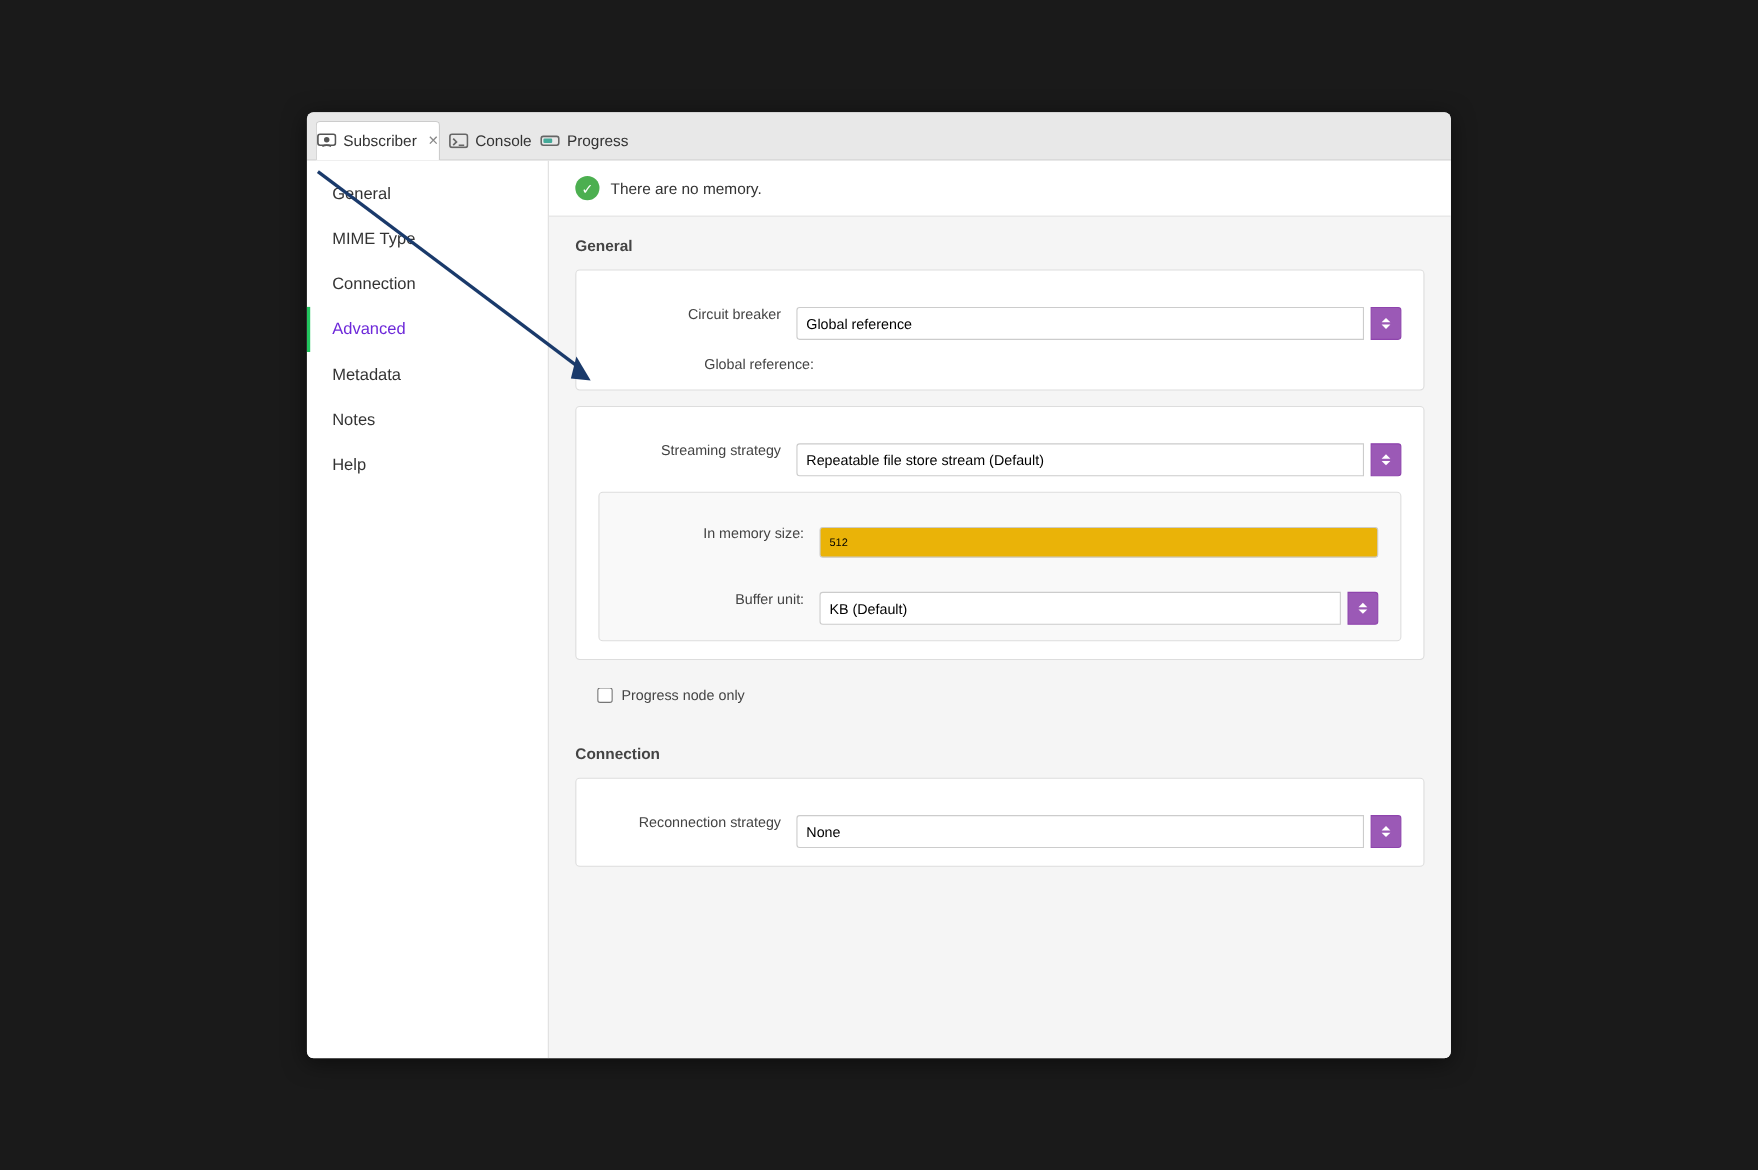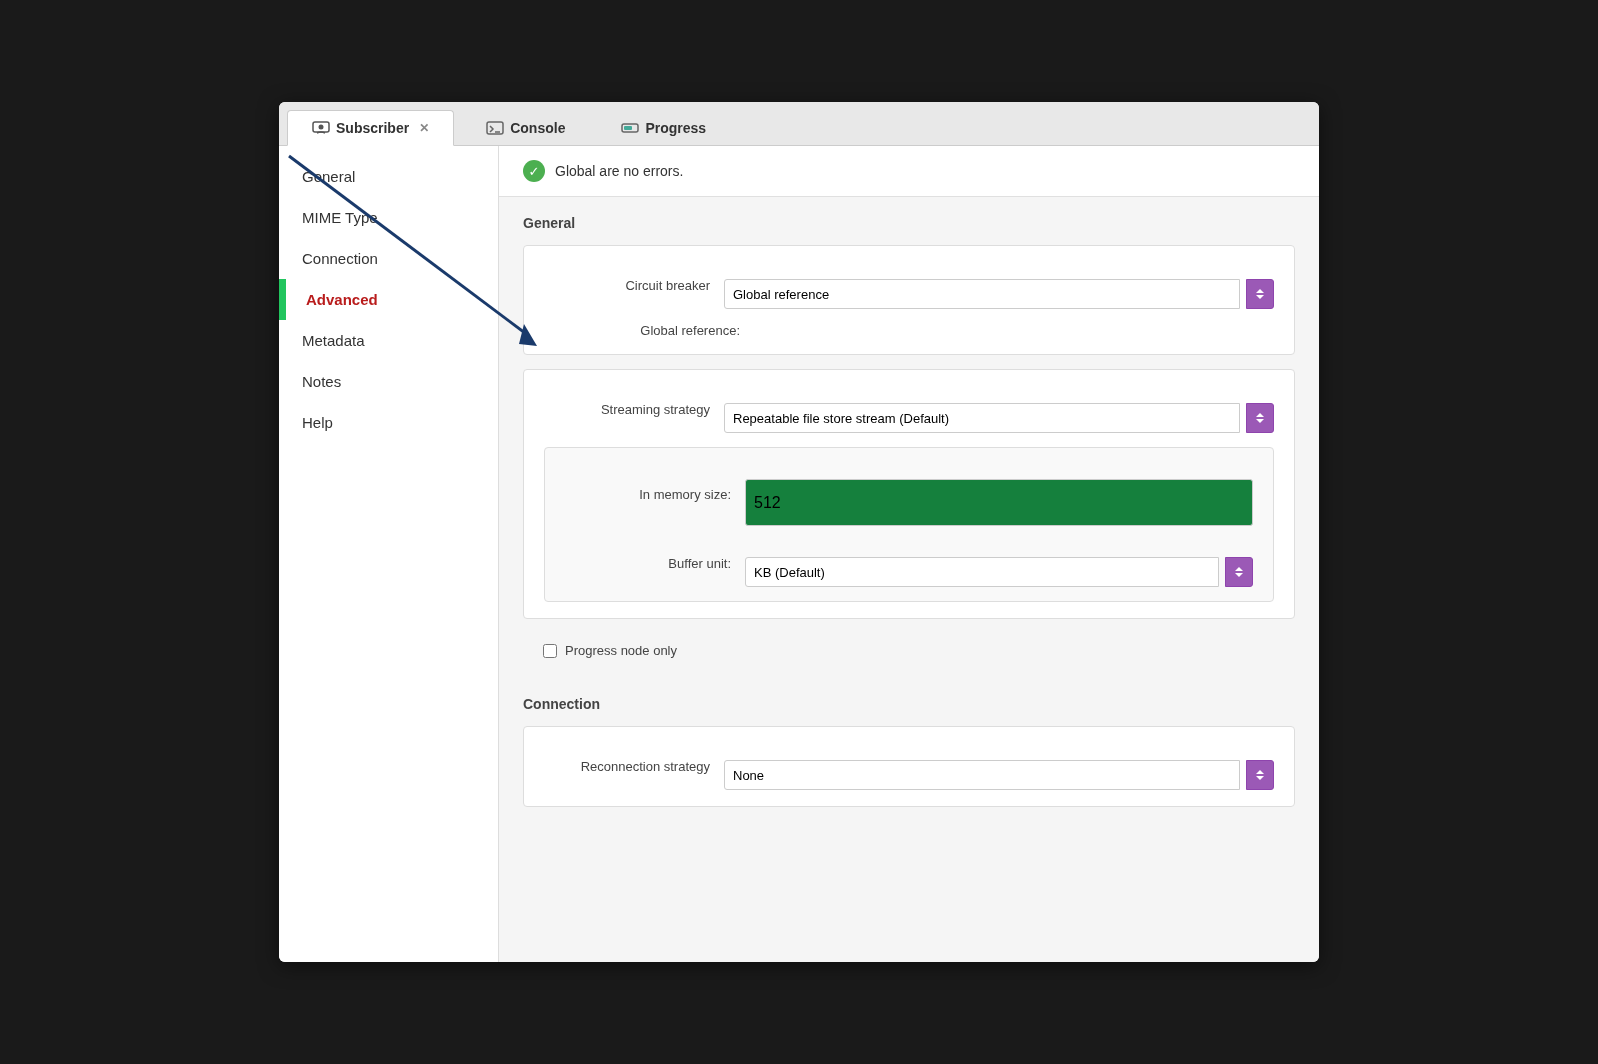--- a/index.html
+++ b/index.html
@@ -26,28 +26,27 @@
       align-items: center;
       background: #e8e8e8;
       border-bottom: 1px solid #ccc;
       height: 44px;
       padding: 0 8px;
     }
     .tab {
       display: flex;
       align-items: center;
       gap: 6px;
-      padding: 6px 24px;
+      padding: 6px 0;
       border-radius: 4px 4px 0 0;
       cursor: pointer;
       font-size: 14px;
       color: #333;
       height: 36px;
       margin-top: 8px;
-      font-weight: bold;
     }
     .tab.active {
       background: #fff;
       border: 1px solid #ccc;
       border-bottom: 1px solid #fff;
     }
     .tab-icon {
       width: 18px;
       height: 14px;
     }
@@ -73,23 +72,23 @@
       flex-shrink: 0;
     }
     .sidebar-item {
       padding: 12px 20px;
       font-size: 15px;
       color: #333;
       cursor: pointer;
       border-left: 3px solid transparent;
     }
     .sidebar-item.active {
-      color: #b91c1c;
-      border-left: 7px solid #22c55e;
-      font-weight: 700;
+      color: #6d28d9;
+      border-left: 3px solid #22c55e;
+      font-weight: 400;
     }
     
     .content {
       flex: 1;
       background: #f5f5f5;
       overflow-y: auto;
       padding: 0;
     }
     
     .error-banner {
@@ -216,26 +215,26 @@
       border-radius: 3px;
       display: flex;
       align-items: center;
       justify-content: center;
       cursor: pointer;
       color: #fff;
       font-size: 13px;
     }
     .text-input {
       flex: 1;
-      height: 47px;
+      height: 28px;
       border: 1px solid #ccc;
       border-radius: 3px;
       padding: 0 8px;
-      font-size: 16px;
-      background: #15803d;
+      font-size: 10px;
+      background: #eab308;
     }
     
     .sub-section {
       background: #f9f9f9;
       border: 1px solid #ddd;
       border-radius: 4px;
       padding: 14px 20px;
       margin-top: 4px;
     }
     
@@ -323,21 +322,21 @@
       </div>
       <div class="sidebar-item">
         <span>Help</span>
       </div>
     </div>
 
     <div class="content">
 
       <div class="error-banner">
         <div class="check-icon">✓</div>
-        <span>Global are no errors.</span>
+        <span>There are no memory.</span>
       </div>
 
       <div class="section">
         <div class="section-title">General</div>
 
         <div class="form-area">
           <div class="form-row">
             <span class="form-label">Circuit breaker</span>
             <div class="form-control-wrap">
               <div class="select-with-arrow">

